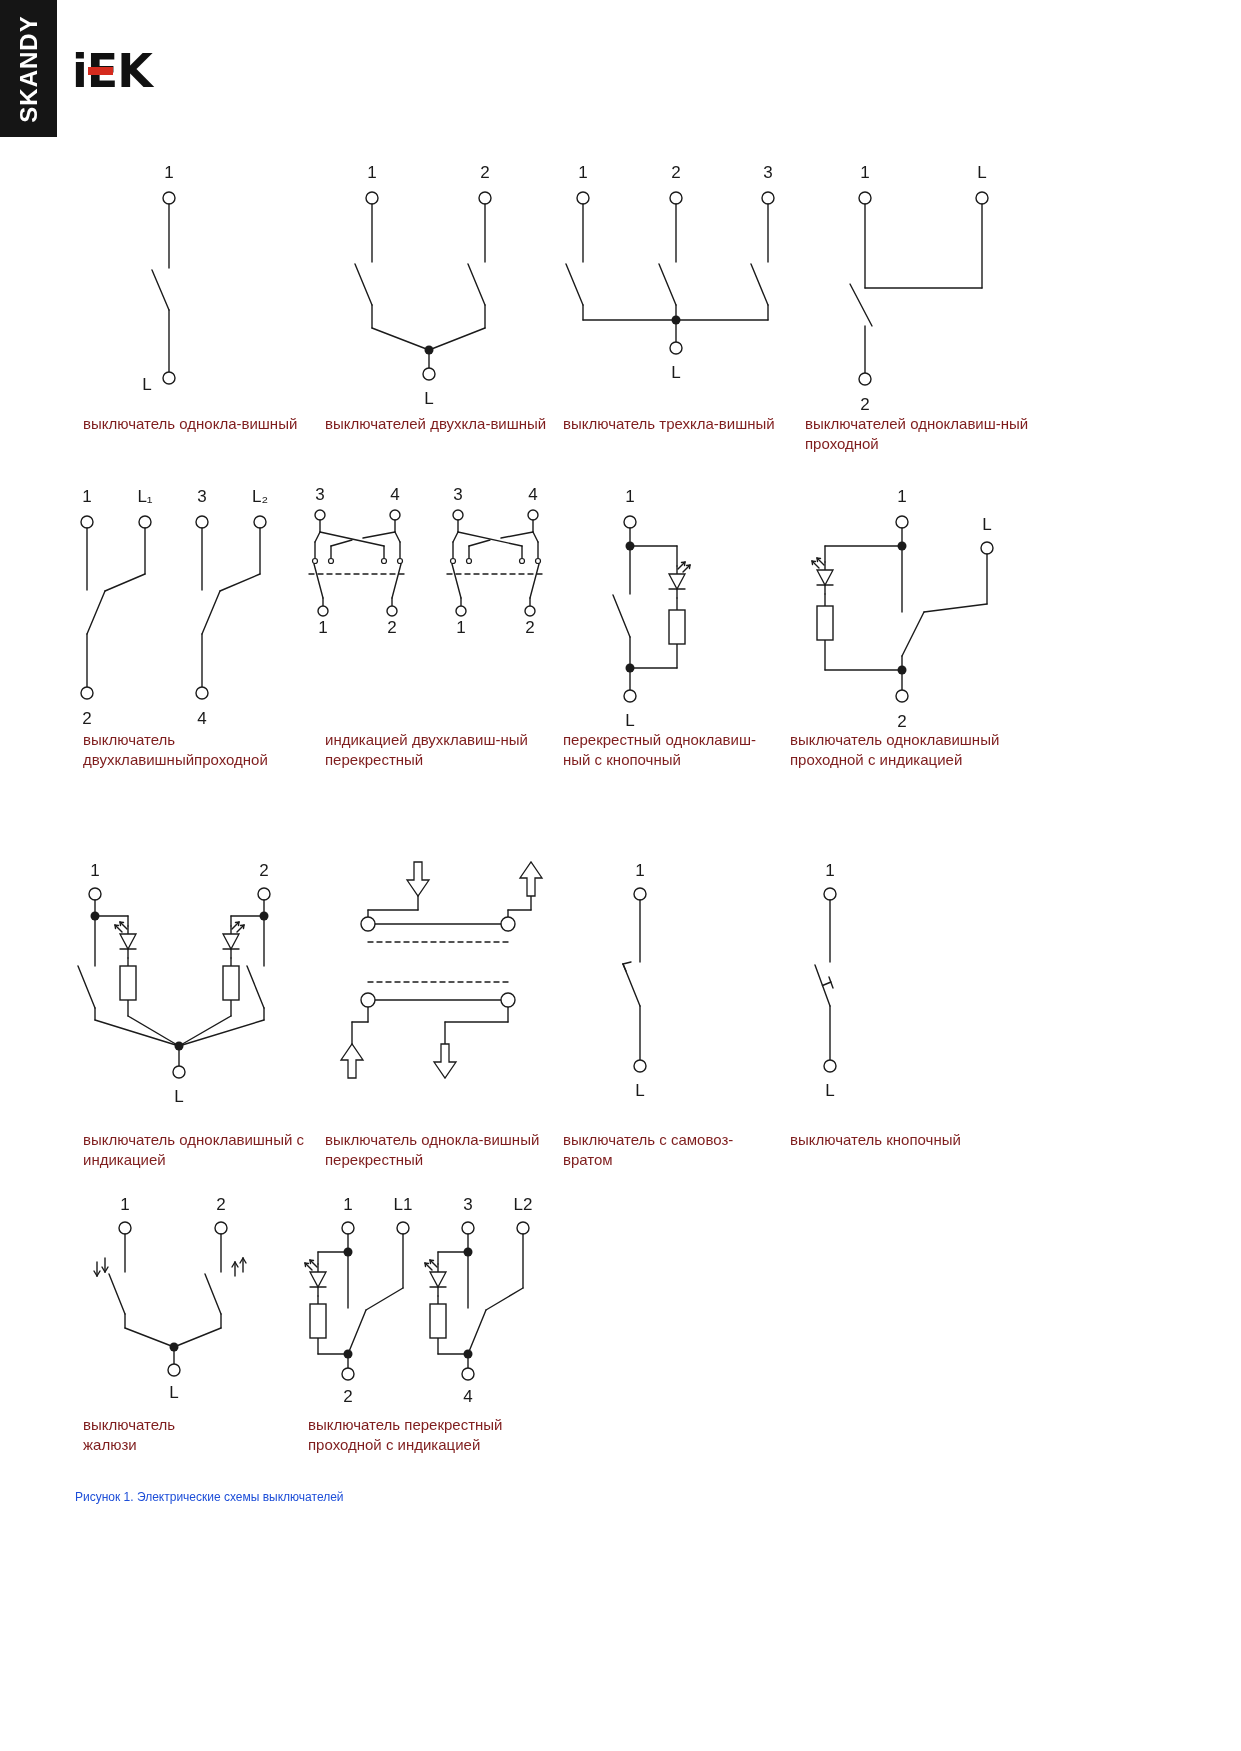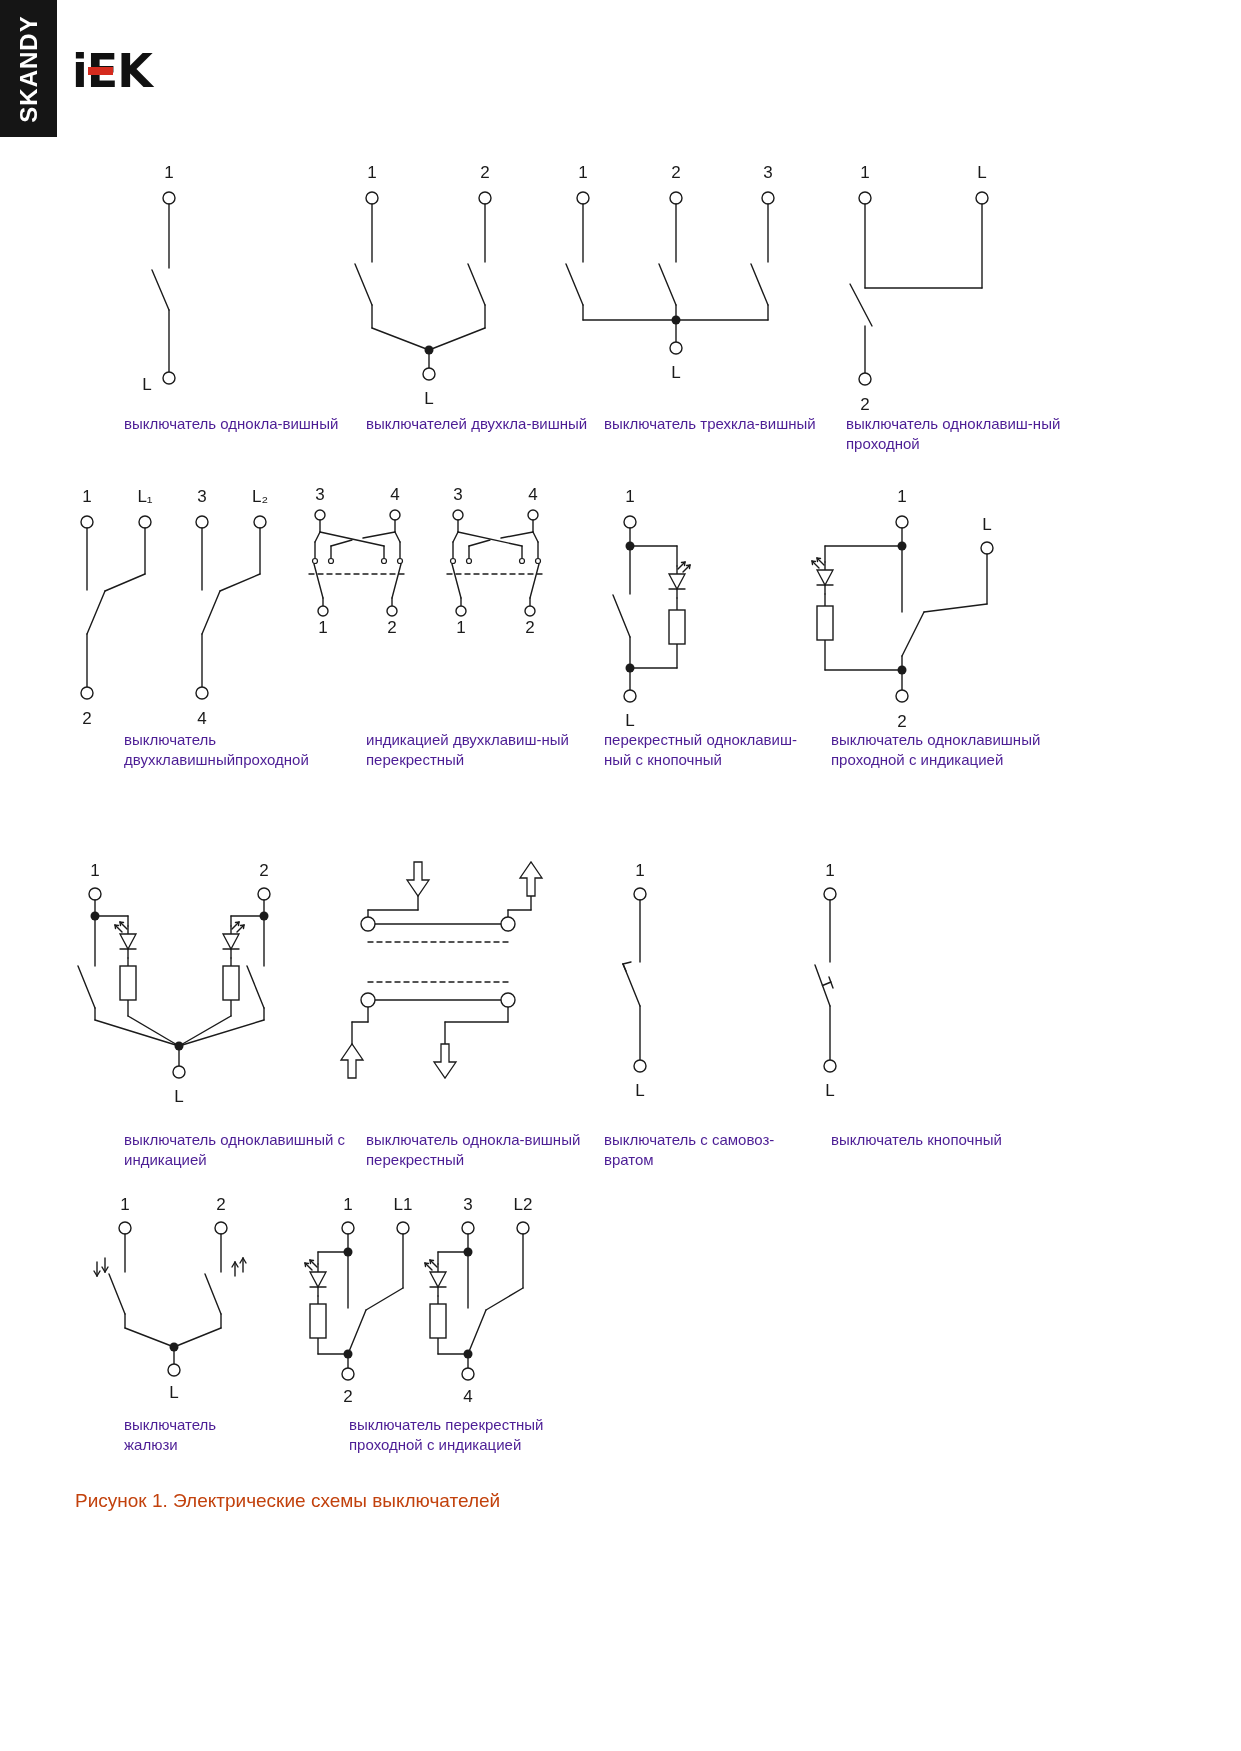--- a/index.html
+++ b/index.html
@@ -14,23 +14,23 @@
   svg{position:absolute;overflow:visible;}
   svg line,svg polyline,svg path{stroke:#1b1b1b;stroke-width:1.4;fill:none;stroke-linecap:round;}
   svg .dash{stroke-dasharray:5 4;}
   svg circle.t{fill:#fff;stroke:#1b1b1b;stroke-width:1.4;}
   svg circle.c{fill:#fff;stroke:#1b1b1b;stroke-width:1.2;}
   svg circle.d{fill:#1b1b1b;stroke:none;}
   svg rect.res{fill:#fff;stroke:#1b1b1b;stroke-width:1.4;}
   svg polygon.diode{fill:#fff;stroke:#1b1b1b;stroke-width:1.3;}
   svg polygon.arrow{fill:#fff;stroke:#1b1b1b;stroke-width:1.3;}
   svg text{font-family:"Liberation Sans",sans-serif;font-size:17px;fill:#1b1b1b;text-anchor:middle;}
-  .cap{position:absolute;font-size:15px;line-height:1.32;color:#4c1d95;margin-left:41px;}
+  .cap{position:absolute;font-size:15px;line-height:1.32;color:#7f1d1d;}
   .cap div{white-space:nowrap;}
-  .figcap{position:absolute;left:75px;top:1490px;font-size:19px;color:#c2410c;}
+  .figcap{position:absolute;left:75px;top:1490px;font-size:12px;color:#1d4ed8;}
   .defs{position:absolute;width:0;height:0;overflow:hidden;}
 </style>
 </head>
 <body>
 
 <div class="page">
 
   <svg class="defs">
     <defs>
       <g id="led">
@@ -458,21 +458,21 @@
   <div class="cap" style="left:83px;top:414px">
     <div>выключатель однокла-вишный</div>
   </div>
   <div class="cap" style="left:325px;top:414px">
     <div>выключателей двухкла-вишный</div>
   </div>
   <div class="cap" style="left:563px;top:414px">
     <div>выключатель трехкла-вишный</div>
   </div>
   <div class="cap" style="left:805px;top:414px">
-    <div>выключатель одноклавиш-ный</div>
+    <div>выключателей одноклавиш-ный</div>
     <div>проходной</div>
   </div>
   <div class="cap" style="left:83px;top:730px">
     <div>выключатель</div>
     <div>двухклавишныйпроходной</div>
   </div>
   <div class="cap" style="left:325px;top:730px">
     <div>индикацией двухклавиш-ный</div>
     <div>перекрестный</div>
   </div>

